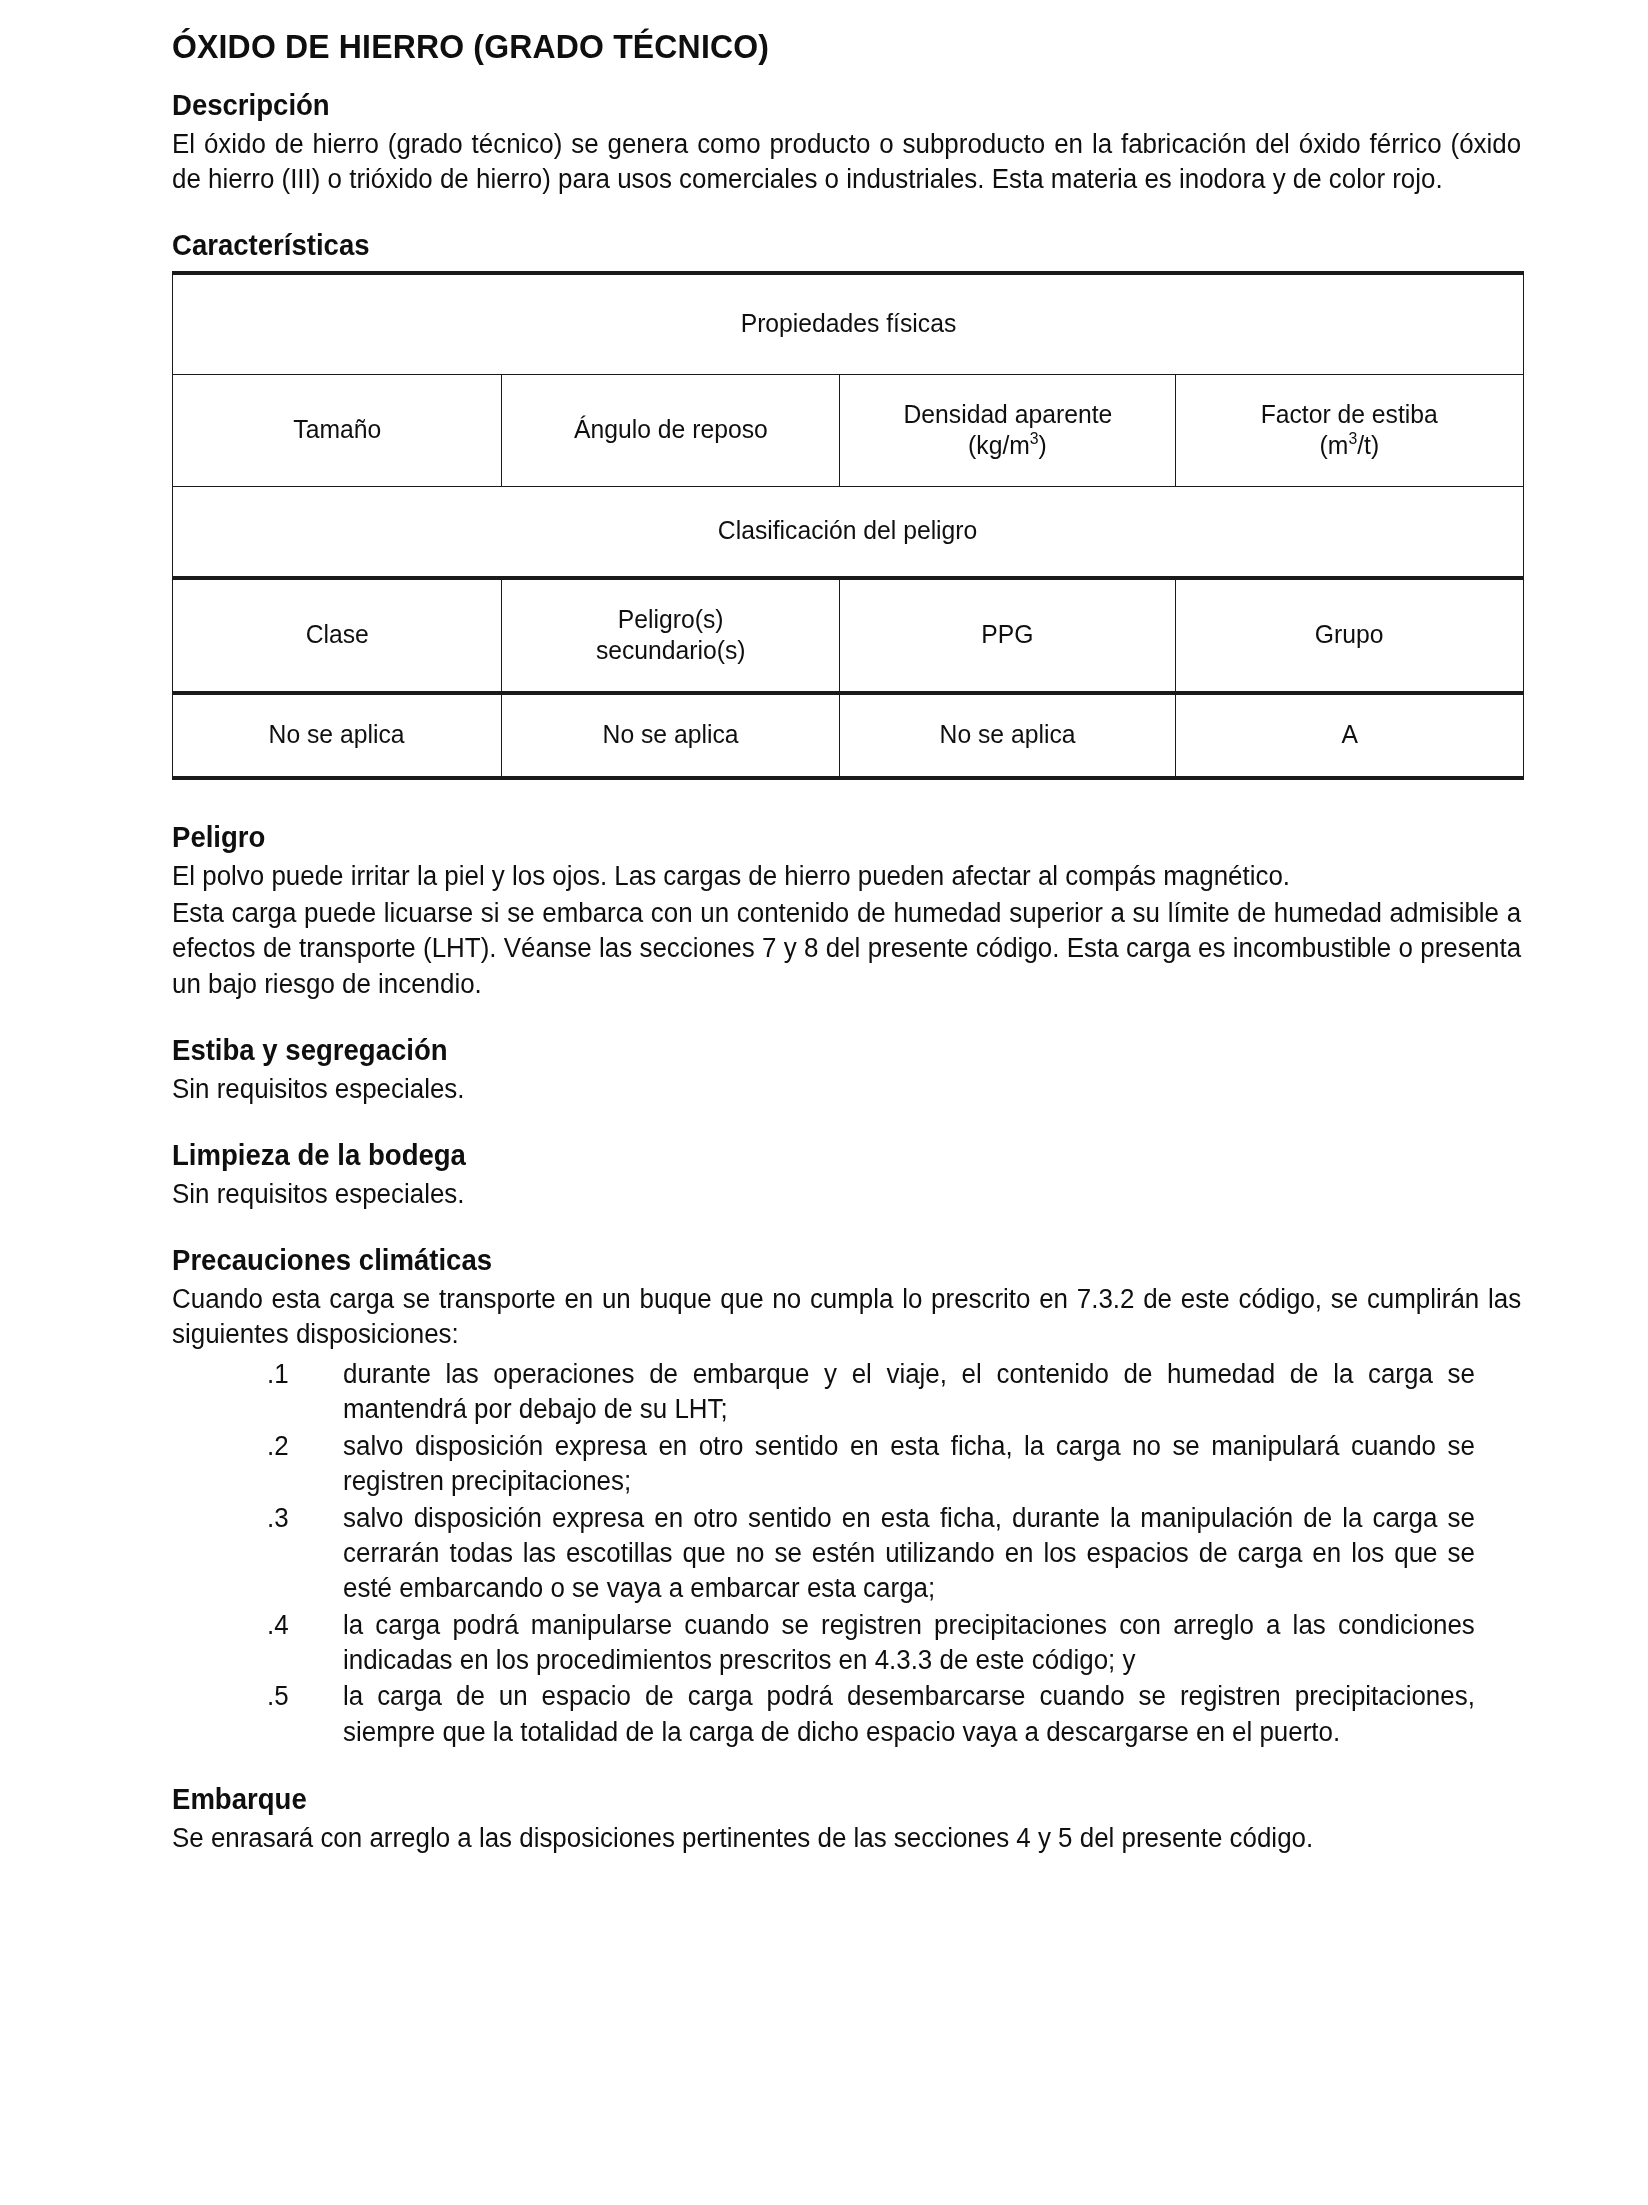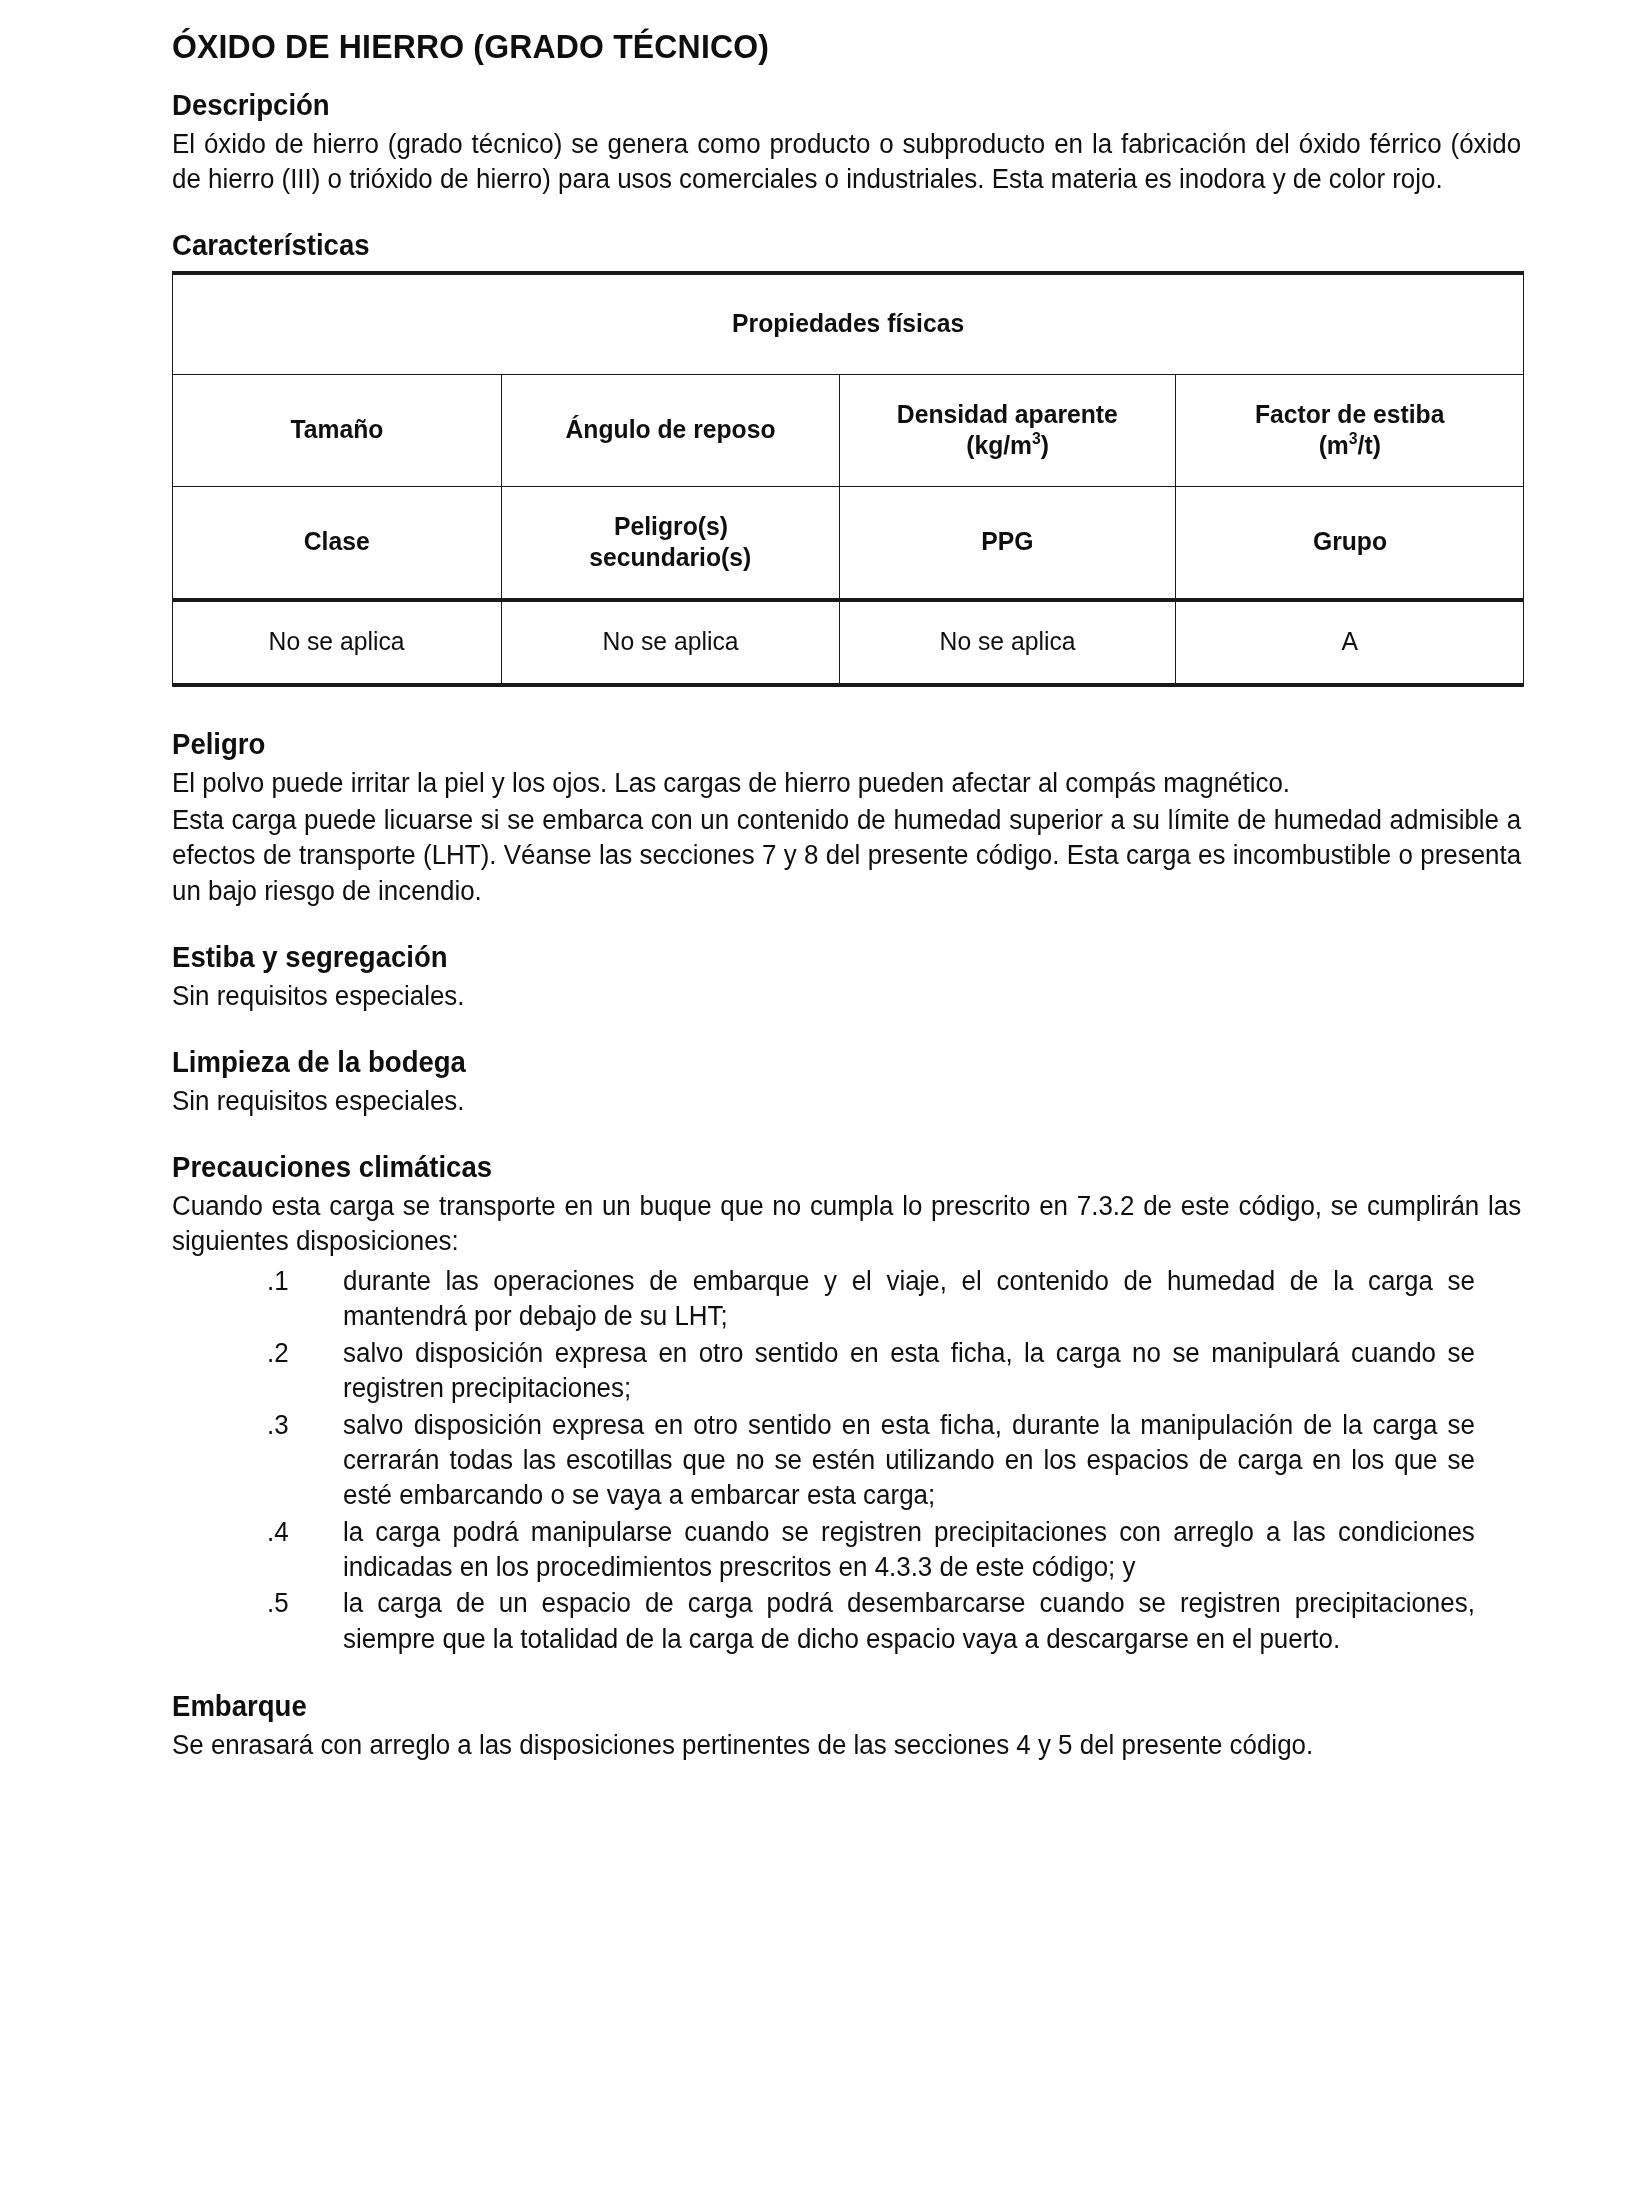--- a/index.html
+++ b/index.html
@@ -81,21 +81,21 @@
     vertical-align: middle;
     padding: 8px 6.4px;
     font-size: 26px;
     line-height: 1.22;
   }
   .props-table td span.cellspan {
     display: inline-block;
     transform: scaleX(0.95);
   }
   .props-table td.hdr {
-    font-weight: bold;
+    font-weight: normal;
   }
   .props-table tr.band td {
     border-top-width: 4px;
     border-bottom-width: 4px;
   }
   .props-table tr.topband td {
     border-top-width: 4px;
   }
   .props-table tr.botband td {
     border-bottom-width: 4px;
@@ -178,20 +178,23 @@
           <td class="hdr"><span class="cellspan">Ángulo de reposo</span></td>
           <td class="hdr">
             <span class="cellspan">Densidad aparente</span><br>
             <span class="cellspan"><span>(kg/m</span><sup>3</sup><span>)</span></span>
           </td>
           <td class="hdr">
             <span class="cellspan">Factor de estiba</span><br>
             <span class="cellspan"><span>(m</span><sup>3</sup><span>/t)</span></span>
           </td>
         </tr>
+        <tr class="row-group botband">
+          <td class="hdr" colspan="4"><span class="cellspan">Clasificación del peligro</span></td>
+        </tr>
         <tr class="row-hdr botband">
           <td class="hdr"><span class="cellspan">Clase</span></td>
           <td class="hdr">
             <span class="cellspan">Peligro(s)</span><br>
             <span class="cellspan">secundario(s)</span>
           </td>
           <td class="hdr"><span class="cellspan">PPG</span></td>
           <td class="hdr"><span class="cellspan">Grupo</span></td>
         </tr>
         <tr class="row-data botband">

